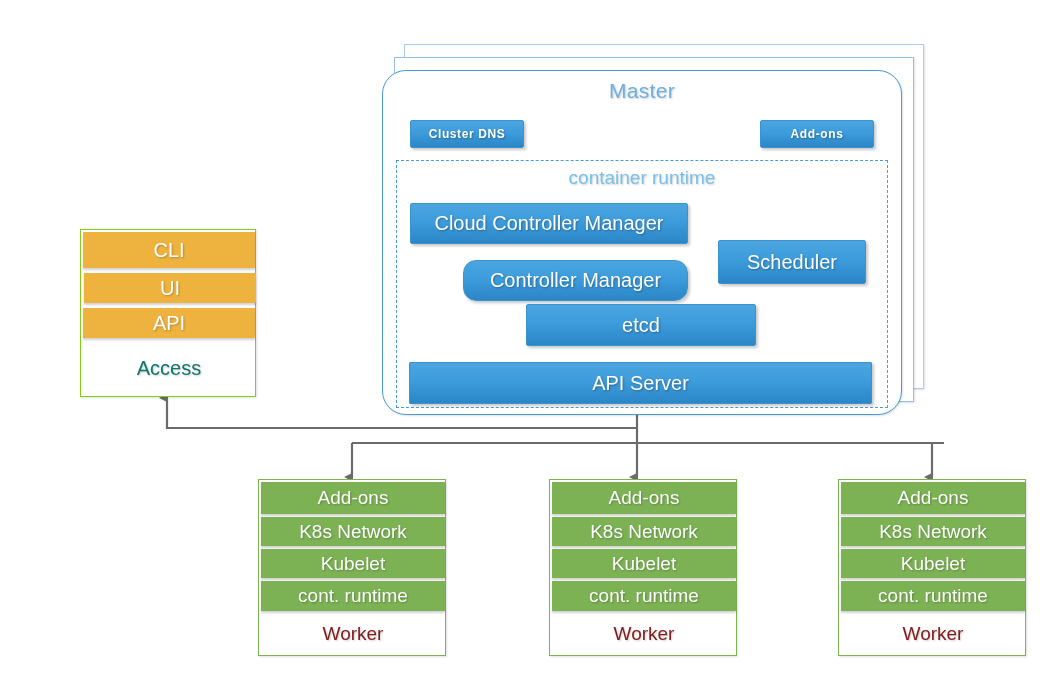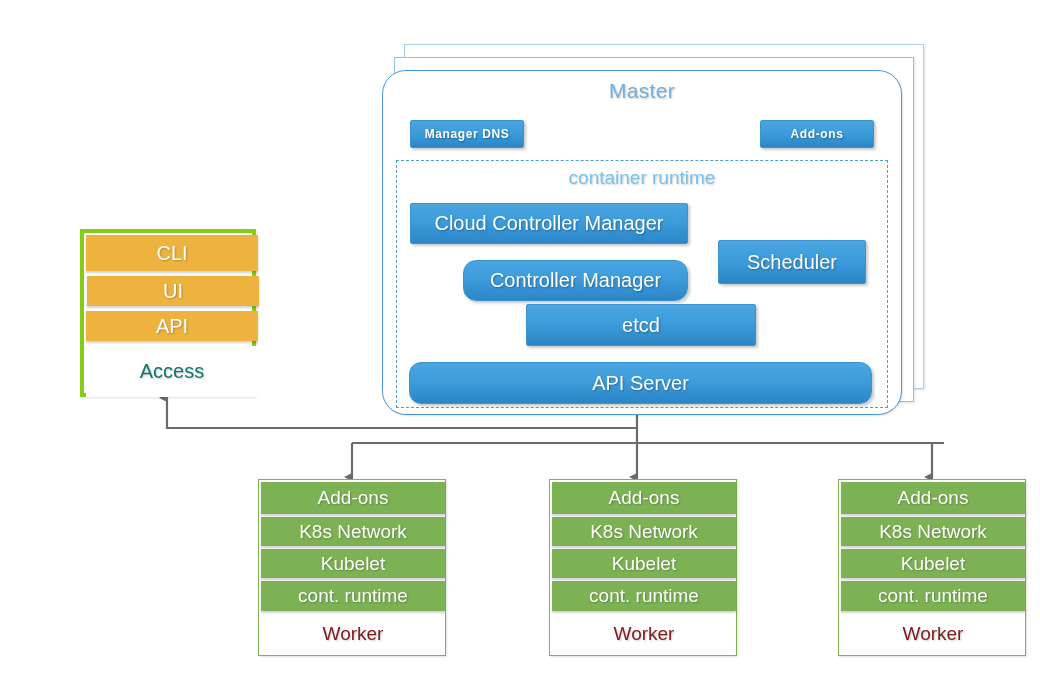--- a/index.html
+++ b/index.html
@@ -60,21 +60,21 @@
     white-space:nowrap;
   }
   .blue-box.small{
     font-size:12px;
     font-weight:600;
     letter-spacing:.6px;
   }
 
   
   .access-outer{
-    border:4px solid #84cc16;
+    border:1px solid #84cc16;
     background:#ffffff;
     box-shadow:1px 1px 2px rgba(0,0,0,.12);
   }
   .orange-row{
     background:#eeb33e;
     color:#ffffff;
     display:flex;align-items:center;justify-content:center;
     font-size:20px;
     text-shadow:1px 1px 2px rgba(0,0,0,.25);
     box-shadow:0 2px 2px rgba(0,0,0,.18);
@@ -150,21 +150,21 @@
   </svg>
 
   <div class="abs master-frame back2" style="left:404px;top:44px;width:520px;height:345px;"></div>
   <div class="abs master-frame back1" style="left:394px;top:57px;width:520px;height:345px;"></div>
 
   <div class="abs master-frame front" style="left:382px;top:70px;width:520px;height:345px;border-radius:24px;">
     <div class="master-title">Master</div>
   </div>
 
   <div class="abs blue-box small" style="left:410px;top:120px;width:114px;height:28px;border-radius:2px;">
-    <span>Manager DNS</span>
+    <span>Cluster DNS</span>
   </div>
 
   <div class="abs blue-box small" style="left:760px;top:120px;width:114px;height:28px;border-radius:2px;">
     <span>Add-ons</span>
   </div>
 
   <div class="abs runtime-box" style="left:396px;top:160px;width:492px;height:248px;">
     <div class="runtime-title">container runtime</div>
   </div>
 
@@ -177,21 +177,21 @@
   </div>
 
   <div class="abs blue-box" style="left:526px;top:304px;width:230px;height:42px;border-radius:2px;">
     <span>etcd</span>
   </div>
 
   <div class="abs blue-box" style="left:718px;top:240px;width:148px;height:44px;border-radius:2px;">
     <span>Scheduler</span>
   </div>
 
-  <div class="abs blue-box" style="left:409px;top:362px;width:463px;height:42px;border-radius:12px;">
+  <div class="abs blue-box" style="left:409px;top:362px;width:463px;height:42px;border-radius:1px;">
     <span>API Server</span>
   </div>
 
   <div class="abs access-outer" style="left:80px;top:229px;width:176px;height:168px;">
     <div class="orange-row" style="position:absolute;left:2px;top:2px;width:172px;height:36px;">
       <span>CLI</span>
     </div>
     <div class="orange-row" style="position:absolute;left:3px;top:43px;width:172px;height:30px;">
       <span>UI</span>
     </div>

